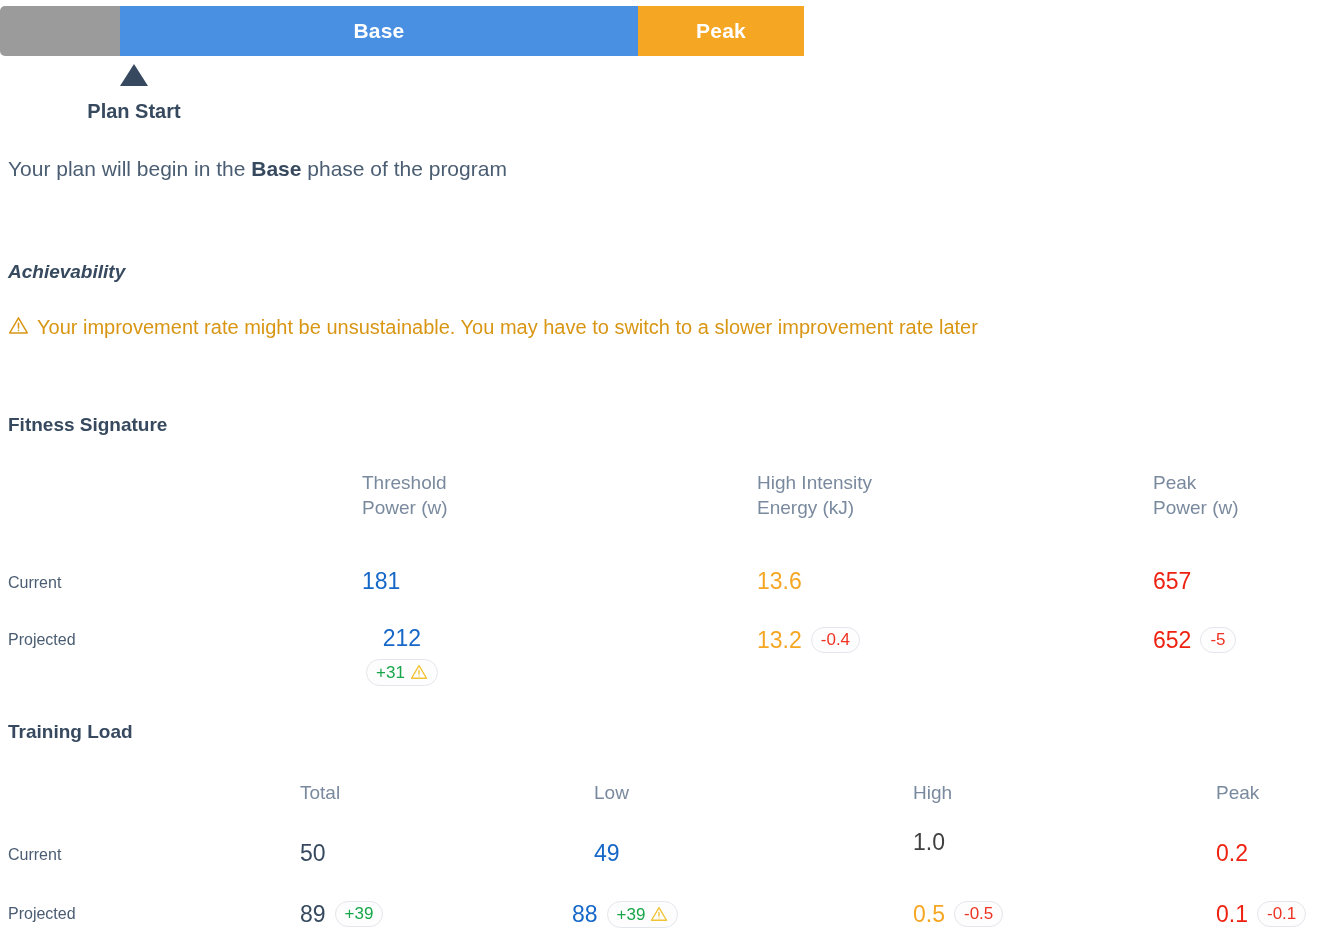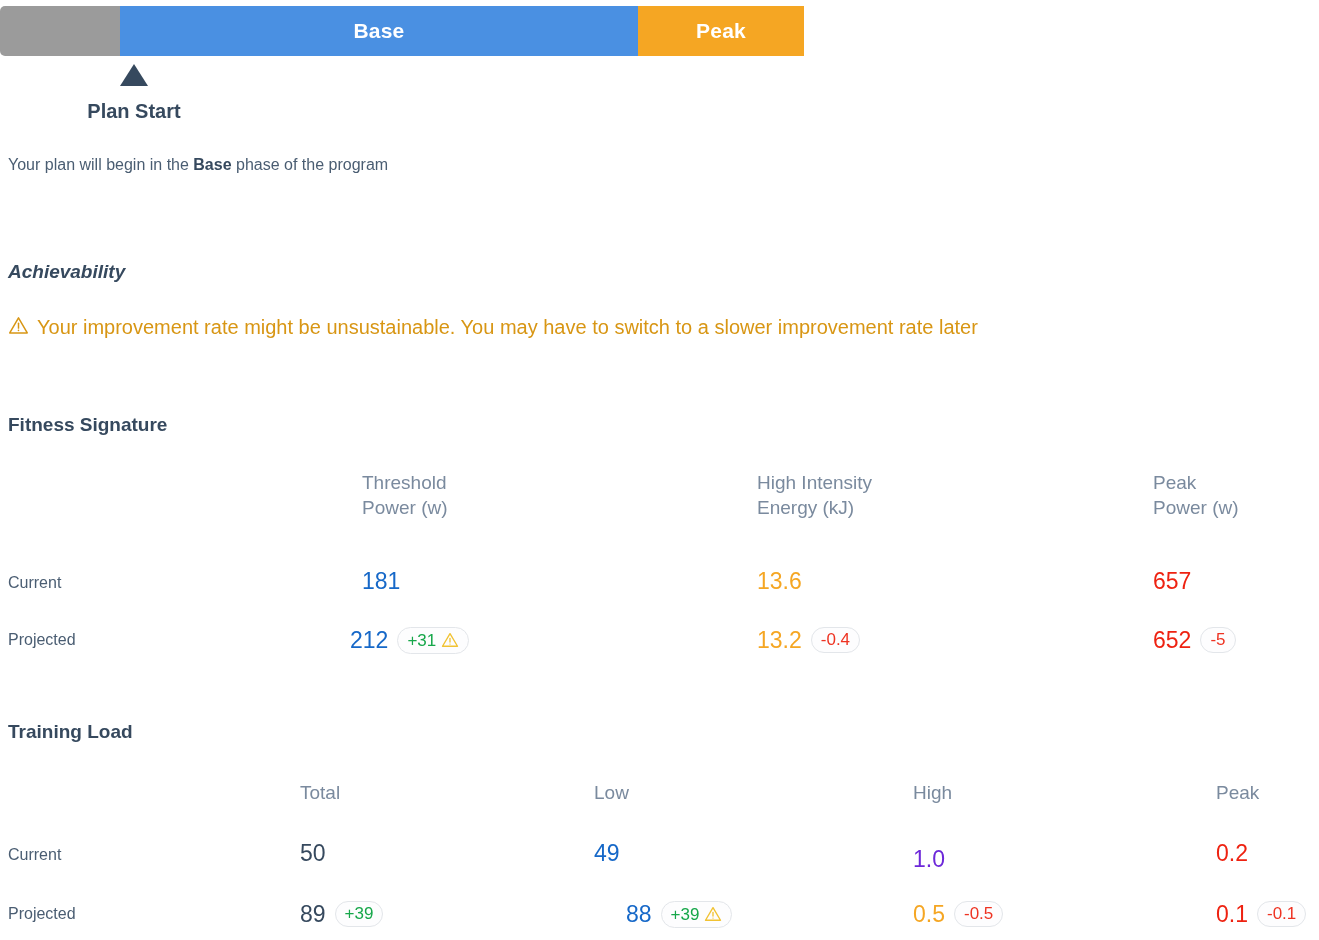--- a/index.html
+++ b/index.html
@@ -66,21 +66,21 @@
     font-weight: bold;
     color: #36495e;
     line-height: 1;
   }
 
   
   .intro {
     position: absolute;
     left: 8px;
     top: 155px;
-    font-size: 16px;
+    font-size: 21px;
     color: #4a5d72;
     line-height: 1.3;
   }
   .intro b { color: #36495e; font-weight: bold; }
 
   
   .section-title {
     position: absolute;
     left: 8px;
     font-size: 19px;
@@ -192,21 +192,21 @@
 
 <div class="section-title" id="fitness-title">Fitness Signature</div>
 <div class="metric-table" id="fitness-table">
     <div class="cell colhead" style="left: 362px; top: 0px;">
       <div>Threshold</div>
       <div>Power (w)</div>
     </div>
     <div class="cell value" style="left: 362px; top: 100px; color: rgb(22, 104, 200);">
       <span>181</span>
     </div>
-    <div class="cell value" style="left: 350px; top: 157px; color: rgb(22, 104, 200);">
+    <div class="cell value" style="left: 366px; top: 157px; color: rgb(22, 104, 200); flex-direction: column;">
       <span>212</span>
       <span class="badge pos">
         <span>+31</span>
         <span class="bicon">
           <svg width="18" height="18" viewBox="0 0 24 24" fill="none" stroke="#f1c232" stroke-width="1.8" stroke-linejoin="round" stroke-linecap="round">
             <path d="M12 3.5 L22 20.3 L2 20.3 Z"></path>
             <line x1="12" y1="10" x2="12" y2="14.8"></line>
             <circle cx="12" cy="17.4" r="0.9" fill="#f1c232" stroke="none"></circle>
           </svg>
         </span>
@@ -251,35 +251,35 @@
     <div class="cell value" style="left: 300px; top: 121px; color: rgb(54, 73, 94);">
       <span>89</span>
       <span class="badge pos">
         <span>+39</span>
       </span>
     </div>
     <div class="cell colhead" style="left: 594px; top: 0px;">Low</div>
     <div class="cell value" style="left: 594px; top: 62px; color: rgb(22, 104, 200);">
       <span>49</span>
     </div>
-    <div class="cell value" style="left: 626px; top: 121px; color: rgb(22, 104, 200);">
+    <div class="cell value" style="left: 572px; top: 121px; color: rgb(22, 104, 200);">
       <span>88</span>
       <span class="badge pos">
         <span>+39</span>
         <span class="bicon">
           <svg width="18" height="18" viewBox="0 0 24 24" fill="none" stroke="#f1c232" stroke-width="1.8" stroke-linejoin="round" stroke-linecap="round">
             <path d="M12 3.5 L22 20.3 L2 20.3 Z"></path>
             <line x1="12" y1="10" x2="12" y2="14.8"></line>
             <circle cx="12" cy="17.4" r="0.9" fill="#f1c232" stroke="none"></circle>
           </svg>
         </span>
       </span>
     </div>
     <div class="cell colhead" style="left: 913px; top: 0px;">High</div>
-    <div class="cell value" style="left: 913px; top: 68px; color: #6d28d9;">
+    <div class="cell value" style="left: 913px; top: 51px; color: #404040;">
       <span>1.0</span>
     </div>
     <div class="cell value" style="left: 913px; top: 121px; color: rgb(245, 166, 35);">
       <span>0.5</span>
       <span class="badge neg">
         <span>-0.5</span>
       </span>
     </div>
     <div class="cell colhead" style="left: 1216px; top: 0px;">Peak</div>
     <div class="cell value" style="left: 1216px; top: 62px; color: rgb(238, 34, 17);">

